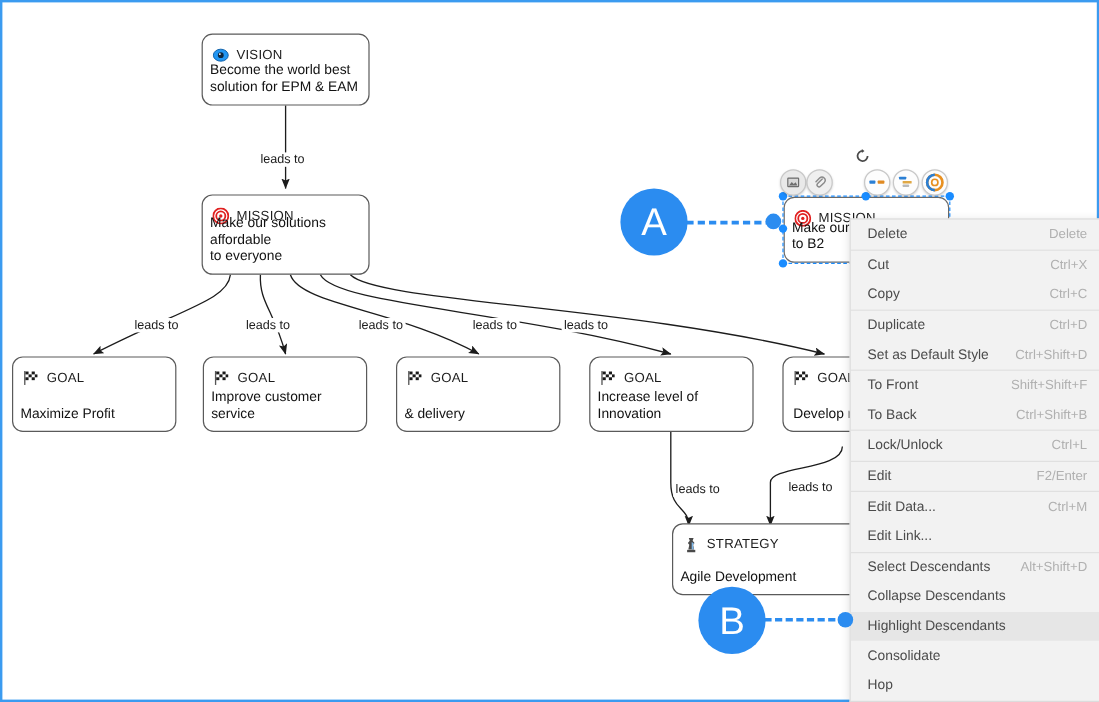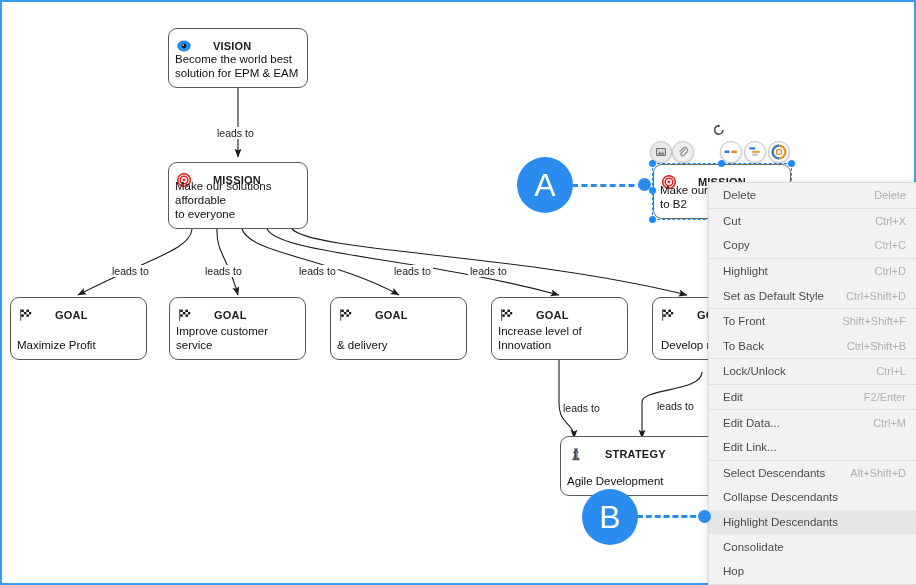--- a/index.html
+++ b/index.html
@@ -39,24 +39,23 @@
     position: absolute;
     box-sizing: border-box;
     background: #ffffff;
     border: 1px solid #5a5a5a;
     border-radius: 9px;
     padding: 0;
   }
   .node-header {
     display: flex;
     align-items: center;
-    gap: 22px;
+    gap: 6px;
     padding: 7px 8px 0 8px;
     height: 20px;
-    font-weight: bold;
   }
   .node-type {
     font-size: 11px;
     color: #1c1c1c;
     letter-spacing: 0.2px;
     font-family: "Liberation Sans", sans-serif;
   }
   .node-body {
     text-align: left;
     font-size: 11.5px;
@@ -463,21 +462,21 @@
         <div class="menu-item">
           <span class="label">Cut</span>
           <span class="accel">Ctrl+X</span>
         </div>
         <div class="menu-item">
           <span class="label">Copy</span>
           <span class="accel">Ctrl+C</span>
         </div>
         <div class="menu-sep"></div>
         <div class="menu-item">
-          <span class="label">Highlight</span>
+          <span class="label">Duplicate</span>
           <span class="accel">Ctrl+D</span>
         </div>
         <div class="menu-item">
           <span class="label">Set as Default Style</span>
           <span class="accel">Ctrl+Shift+D</span>
         </div>
         <div class="menu-sep"></div>
         <div class="menu-item">
           <span class="label">To Front</span>
           <span class="accel">Shift+Shift+F</span>

